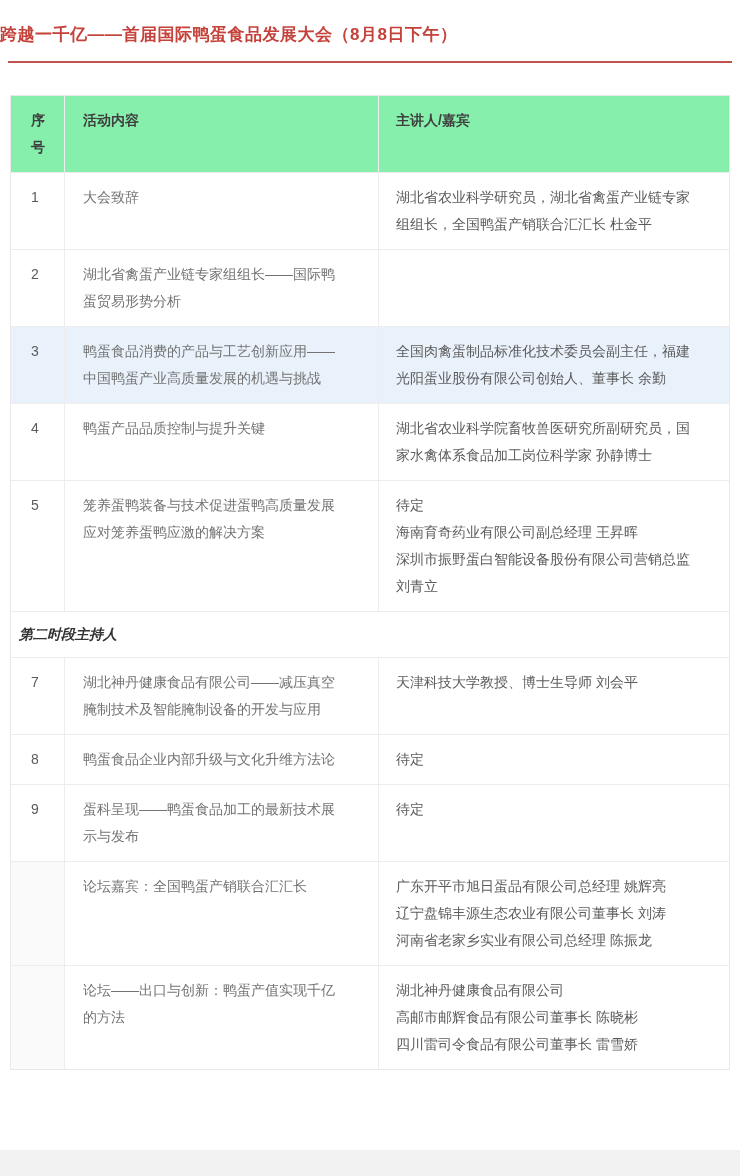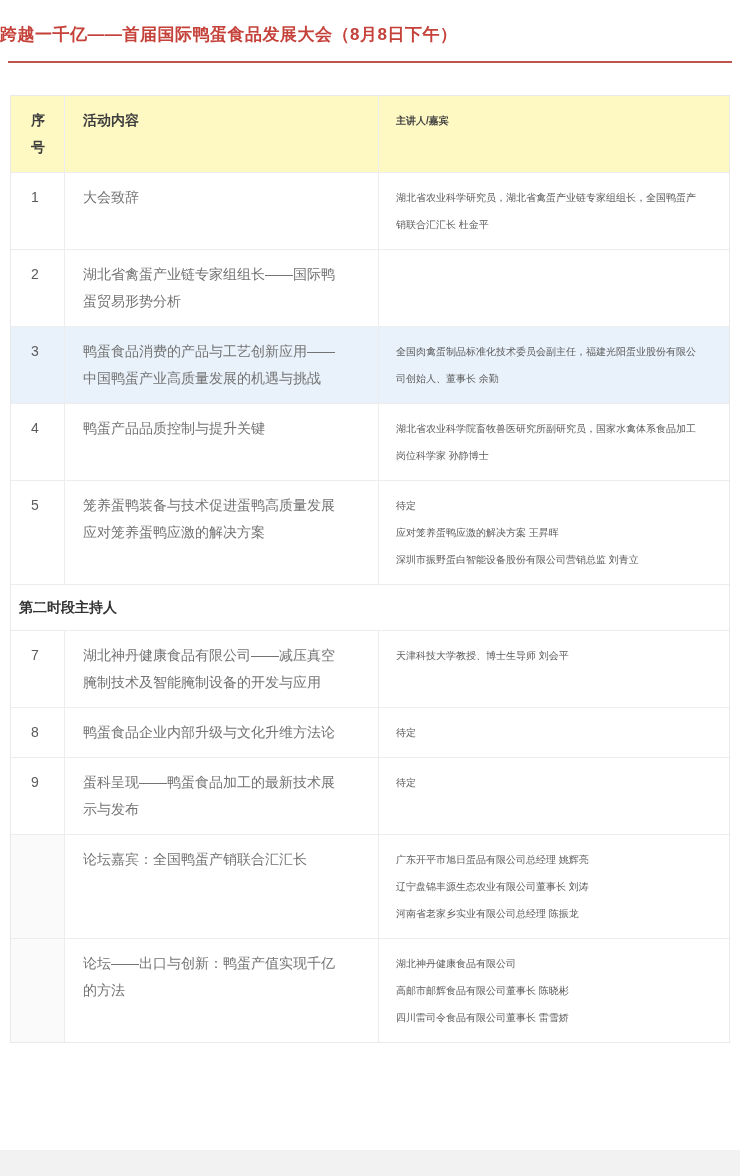--- a/index.html
+++ b/index.html
@@ -45,34 +45,35 @@
     font-size: 14px; line-height: 27px;
     color: #737373;
     border-right: 1px solid #ededed;
     white-space: pre-line;
     word-break: break-all;
   }
   .cell-speaker {
     flex: 1;
     box-sizing: border-box;
     padding: 11px 32px 11px 17px;
-    font-size: 10px; line-height: 27px;
+    font-size: 14px; line-height: 27px;
     color: #5b5b5b;
     word-break: break-all;
   }
-  .header-row { background: #fef9c3; }
+  .header-row { background: #86efac; }
   .header-row .cell-num, .header-row .cell-content, .header-row .cell-speaker {
     font-weight: bold; color: #3f3f3f;
   }
   .section-row {
     padding: 9px 12px 9px 8px;
     font-size: 14px; line-height: 27px;
     font-weight: bold; color: #333333;
     border-top: 1px solid #ededed;
     background: #ffffff;
+    font-style: italic;
   }
   .row.highlight, .row.highlight .cell-num, .row.highlight .cell-content, .row.highlight .cell-speaker {
     background: #e9f2fb;
   }
   .cell-num.empty { background: #fafafa; }
   .footer-strip {
     position: absolute; left: 0; right: 0; bottom: 0;
     height: 26px; background: #f2f2f3;
   }
 </style>
@@ -117,21 +118,21 @@
           <div>湖北省农业科学院畜牧兽医研究所副研究员，国家水禽体系食品加工岗位科学家 孙静博士</div>
         </div>
   </div>
 
   <div class="row">
     <div class="cell-num">5</div>
     <div class="cell-content">笼养蛋鸭装备与技术促进蛋鸭高质量发展
 应对笼养蛋鸭应激的解决方案</div>
     <div class="cell-speaker">
           <div>待定</div>
-          <div>应对笼养蛋鸭应激的解决方案 王昇晖</div>
+          <div>海南育奇药业有限公司副总经理 王昇晖</div>
           <div>深圳市振野蛋白智能设备股份有限公司营销总监 刘青立</div>
         </div>
   </div>
 
   <div class="section-row">
     <span>第二时段主持人</span>
   </div>
 
   <div class="row">
     <div class="cell-num">7</div>

